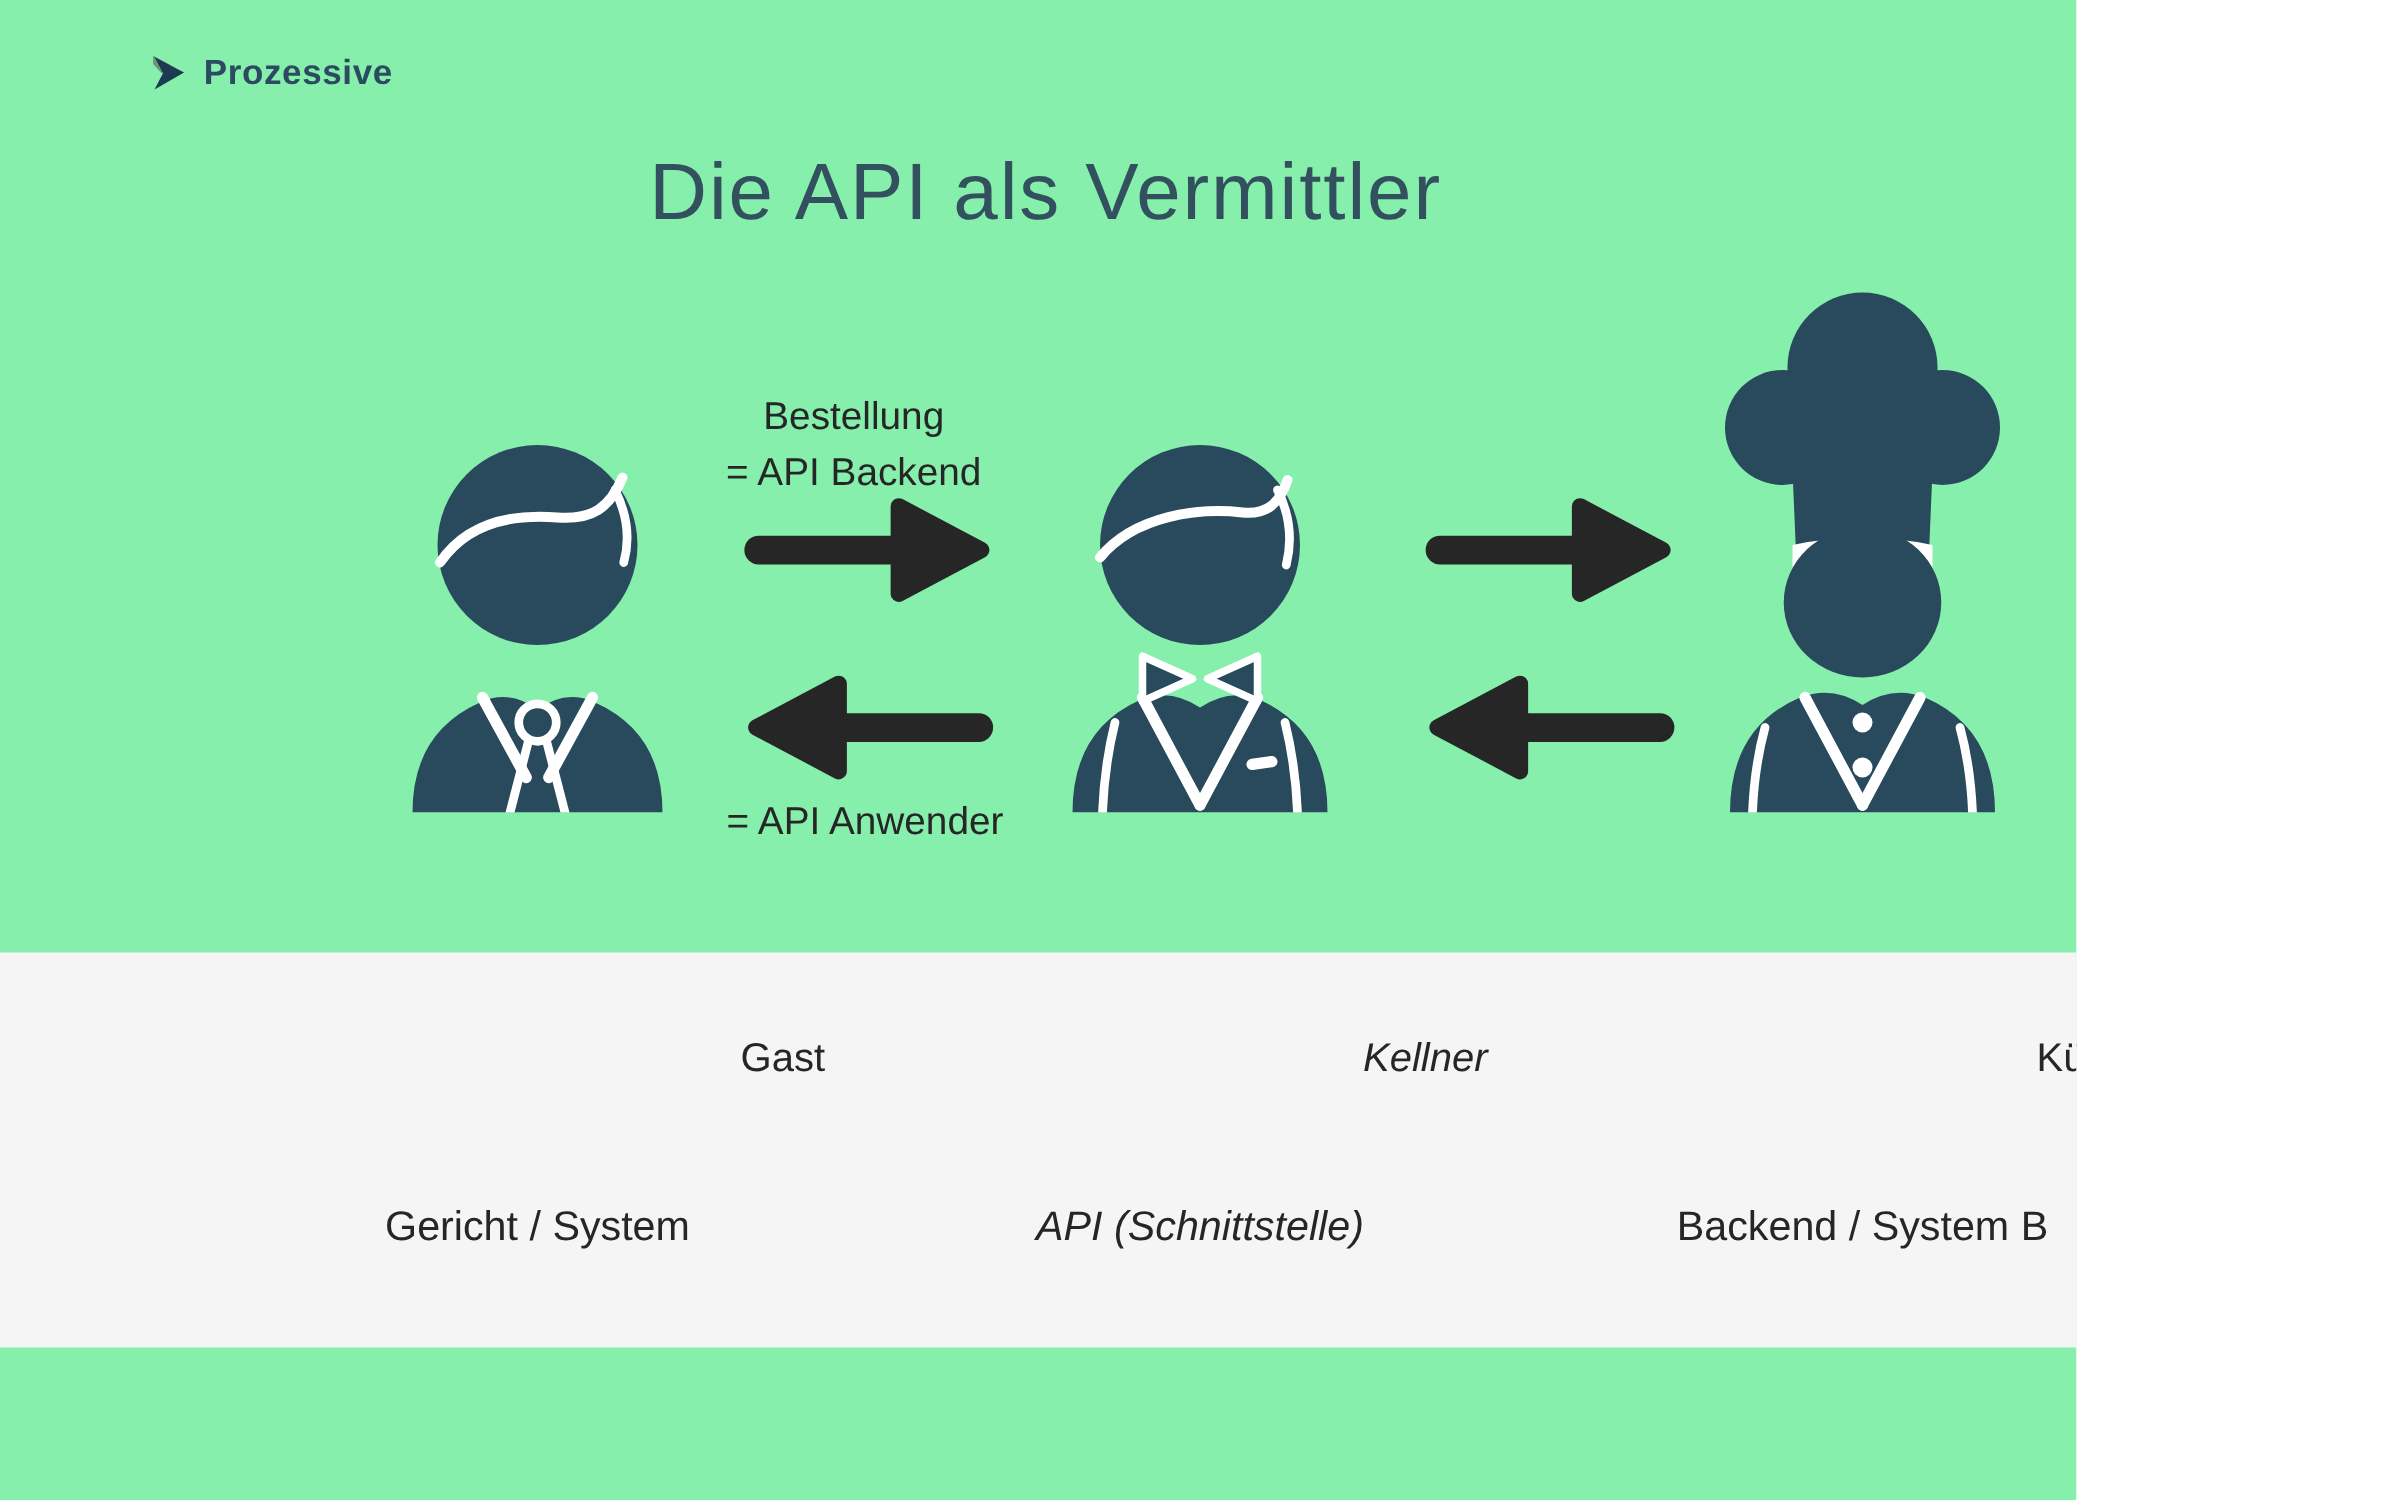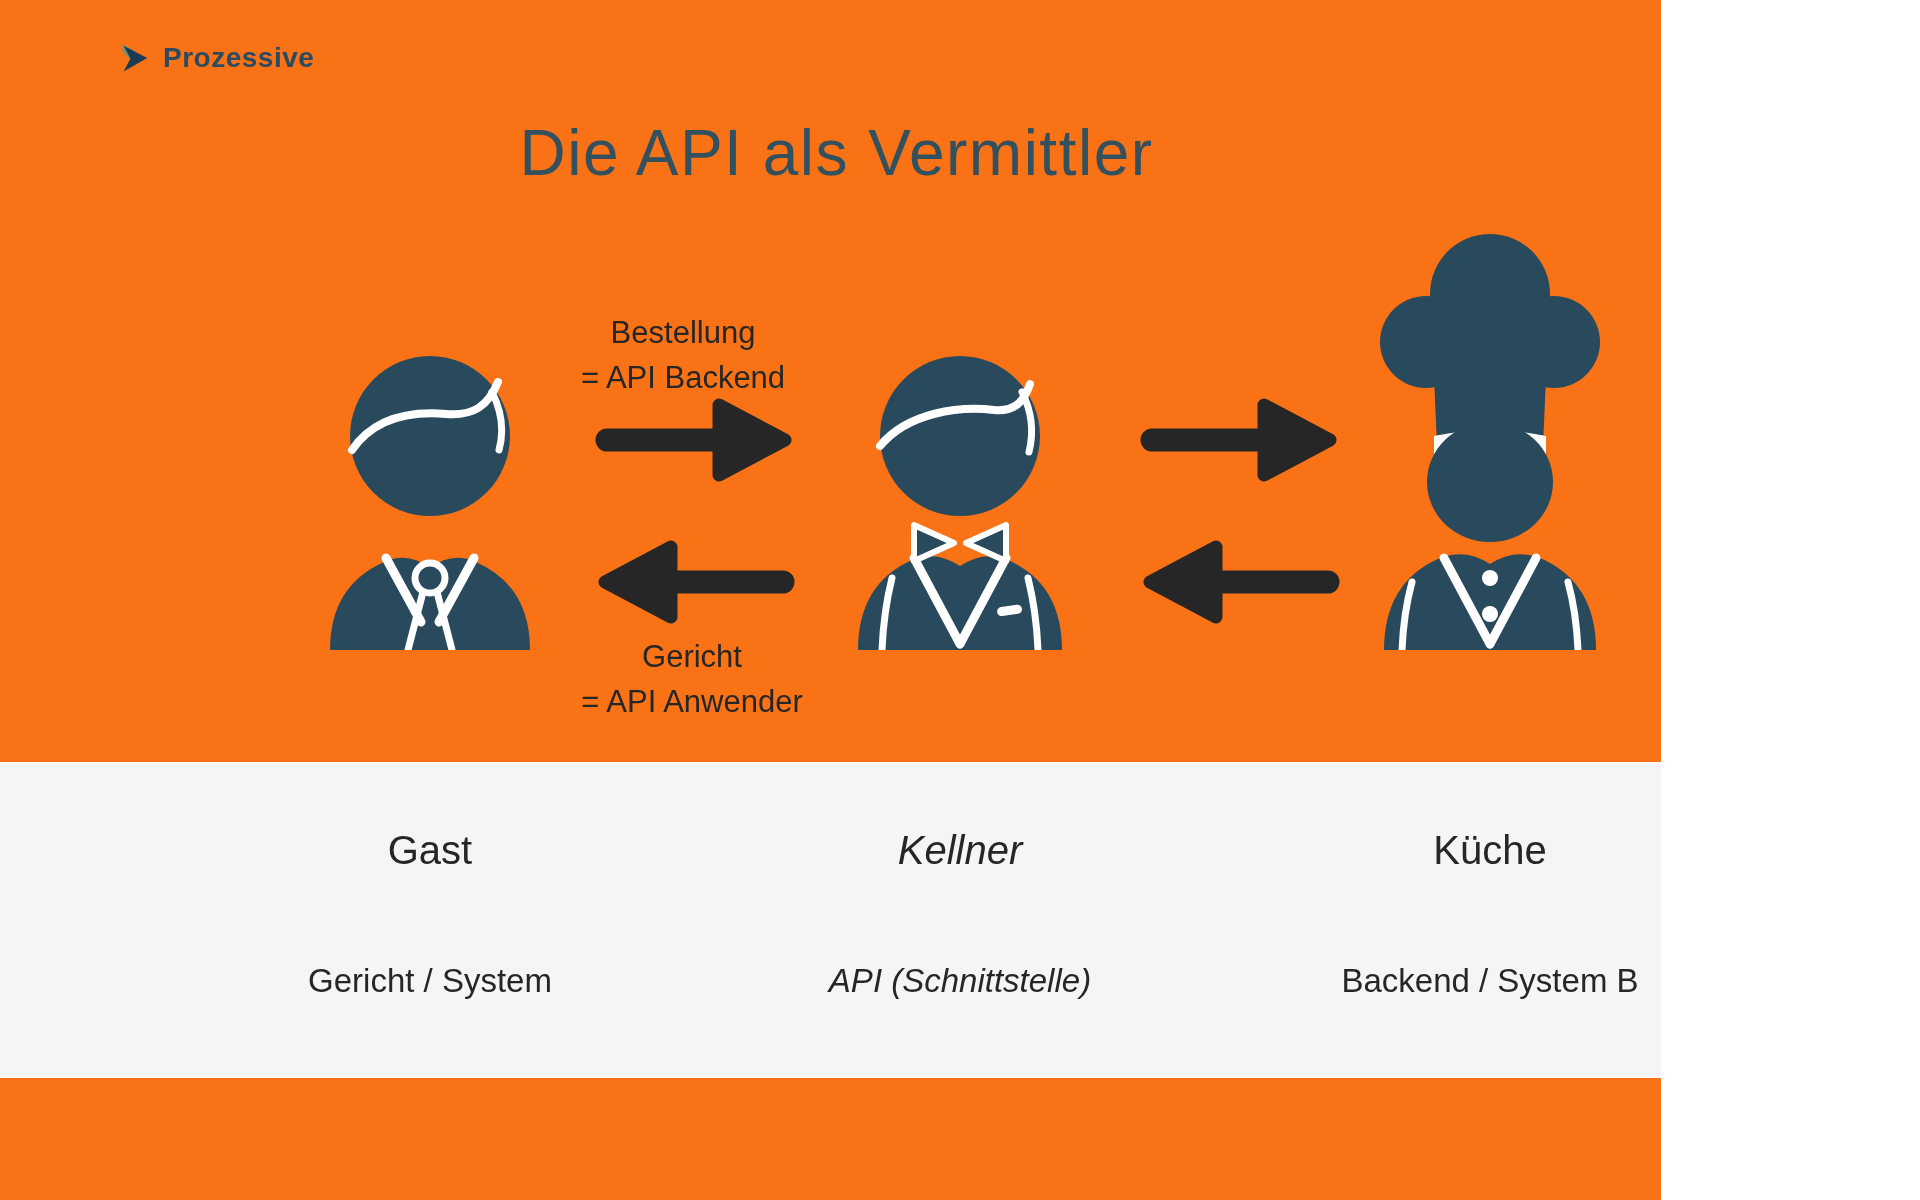--- a/index.html
+++ b/index.html
@@ -1,18 +1,18 @@
 <!DOCTYPE html>
 <html style="--figure: #29495c; --arrow: #262626; --text: #262626; --title: #33505e; --band: #f5f5f5; --logo-navy: #1c3a52; --logo-green: #6e9577; --logo-text: #2d4b60;"><head>
 <meta charset="utf-8">
 <style>
   html, body { margin: 0; padding: 0; background: #ffffff; }
   .canvas {
     position: relative; width: 1661px; height: 1200px;
-    background: #f97316; overflow: hidden;
+    background: #86efac; overflow: hidden;
     font-family: "Liberation Sans", sans-serif;
     color: var(--text, #262626);
   }
 
   
   .logo { position: absolute; left: 118px; top: 40px; display: flex; align-items: center; gap: 9px; }
   .logo-mark { width: 36px; height: 36px; display: block; }
   .logo-text {
     font-size: 28px; font-weight: 600; letter-spacing: 0.5px;
     color: var(--logo-text, #2d4b60);
@@ -46,21 +46,21 @@
   }
 
   
   .band {
     position: absolute; left: 0; top: 762px; width: 1920px; height: 316px;
     background: var(--band, #f5f5f5);
   }
   .role-label, .system-label {
     position: absolute; width: 460px; text-align: center; color: var(--text, #262626);
   }
-  .role-label { top: 828px; font-size: 40px; }
+  .role-label { top: 828px; font-size: 32px; text-align: right; }
   .system-label { top: 962px; font-size: 33px; }
   .col-0 { left: 200px; }
   .col-1 { left: 730px; font-style: italic; }
   .col-2 { left: 1260px; }
 </style>
 </head>
 <body>
 
 <div class="canvas">
 
@@ -139,21 +139,20 @@
       <path class="arrow-shaft" d="M12,42 L122,42"></path>
       <path class="arrow-head" d="M124,7 L190,42 L124,77 Z"></path>
     </svg>
   </div>
 
   <div class="arrow-label" style="left:473px; top:310px;">
     <div>Bestellung</div>
     <div>= API Backend</div>
   </div>
   <div class="arrow-label" style="left:482px; top:634px;">
-    <div>Gericht</div>
     <div>= API Anwender</div>
   </div>
 
   <div class="band"></div>
 
   <div class="role-label col-0">Gast</div>
   <div class="role-label col-1">Kellner</div>
   <div class="role-label col-2">Küche</div>
 
   <div class="system-label col-0">Gericht / System</div>

